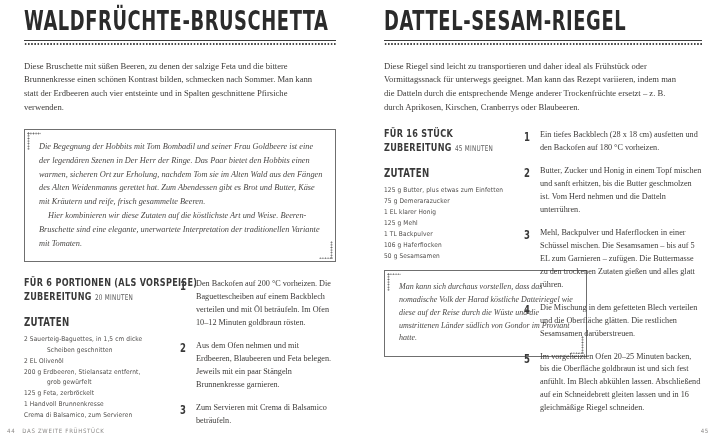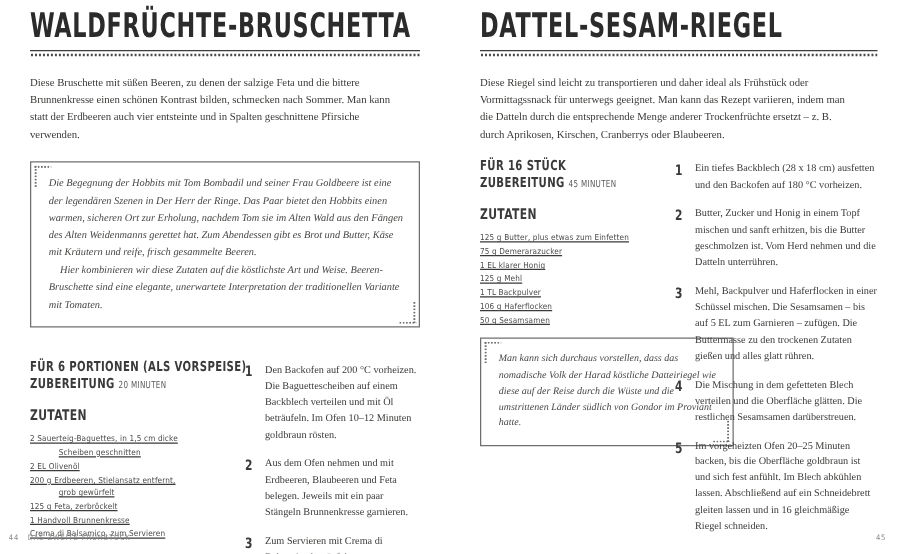--- a/index.html
+++ b/index.html
@@ -47,21 +47,21 @@
   }
   .page.left .intro{width:300px;}
   .page.right .intro{width:300px;}
 
   
   .quote-box{
     position:relative;
     border:0.9px solid #6f6f6f;
     padding:10px 12px 11px 14px;
     box-sizing:border-box;
-    margin-bottom:28px;
+    margin-bottom:16px;
   }
   .quote-box p{
     margin:0;
     font-style:italic;
     font-size:8.3px;
     line-height:1.66;
     color:#4a4846;
   }
   .quote-box p + p{text-indent:9px;}
   .corner{position:absolute;width:9px;height:18px;}
@@ -87,21 +87,21 @@
     transform-origin:left bottom;
     display:block;
   }
   .meta-line{font-size:9px;line-height:1.55;margin:0;white-space:nowrap;}
   .meta-line .small{
     font-size:6.4px;font-weight:400;letter-spacing:0.25px;color:#5a5a5a;
   }
   .zutaten-h{font-size:9.6px;margin:11px 0 6px 0;}
 
   
-  ul.ing{list-style:none;margin:0;padding:0;text-decoration:underline;}
+  ul.ing{list-style:none;margin:0;padding:0;}
   ul.ing li{
     font-family:"DejaVu Sans Condensed","DejaVu Sans", sans-serif;
     font-size:6.5px;
     line-height:1.62;
     color:#4d4b49;
     letter-spacing:0.12px;
     margin-bottom:0.5px;
   }
   ul.ing li .cont{display:block;padding-left:7px;margin-left:16px;}
 
@@ -119,21 +119,21 @@
     position:absolute;left:0;top:-1px;
     font-family:"DejaVu Sans Condensed","DejaVu Sans", sans-serif;
     font-weight:700;
     font-size:9.5px;
     color:#3a3a3a;
     transform:scaleY(1.2);
     transform-origin:left top;
   }
 
   
-  .cols{display:flex;gap:26px;}
+  .cols{display:flex;gap:10px;}
   .col-meta{width:146px;flex:0 0 146px;}
   .col-steps{flex:1;}
   .page.right .col-meta{width:130px;flex:0 0 130px;}
 
   
   .footer{
     position:absolute;bottom:9px;
     font-family:"DejaVu Sans Condensed","DejaVu Sans", sans-serif;
     font-size:6px;
     letter-spacing:0.7px;

